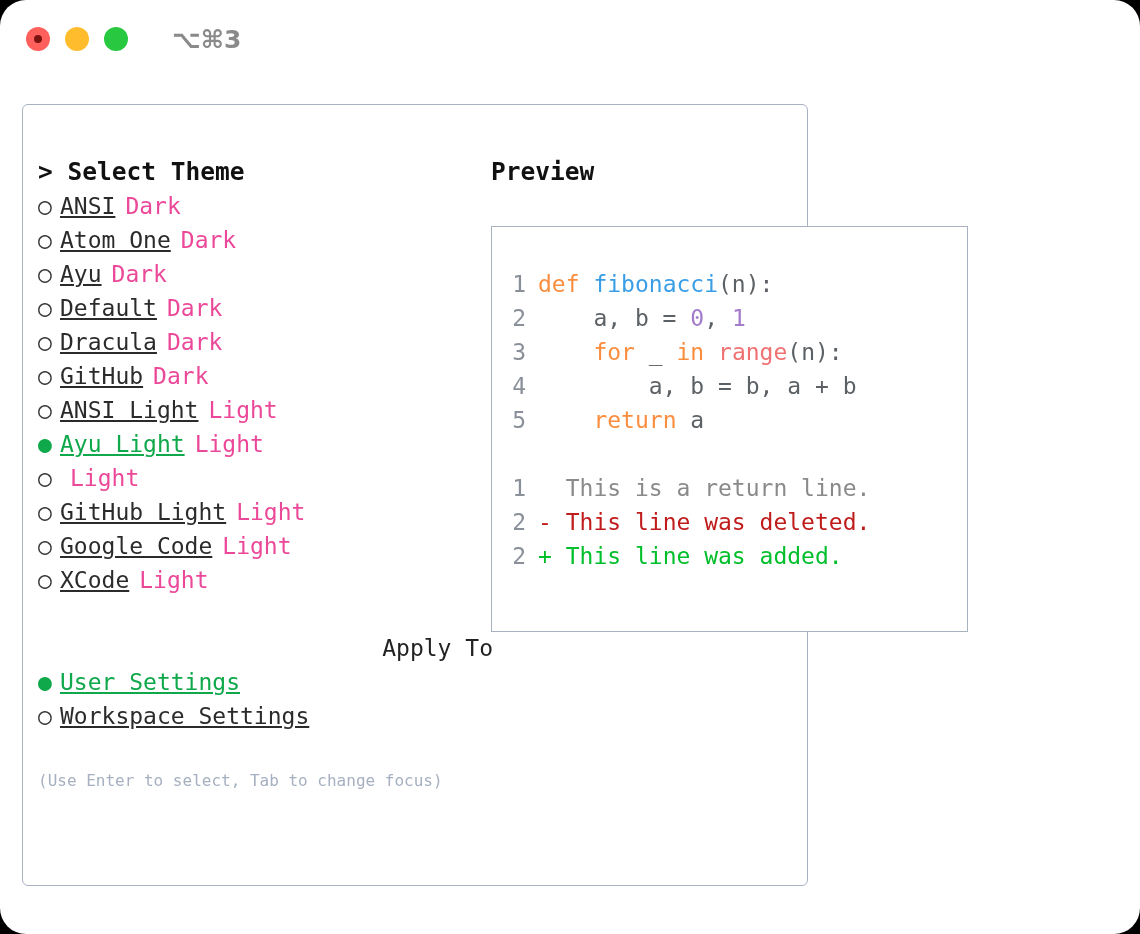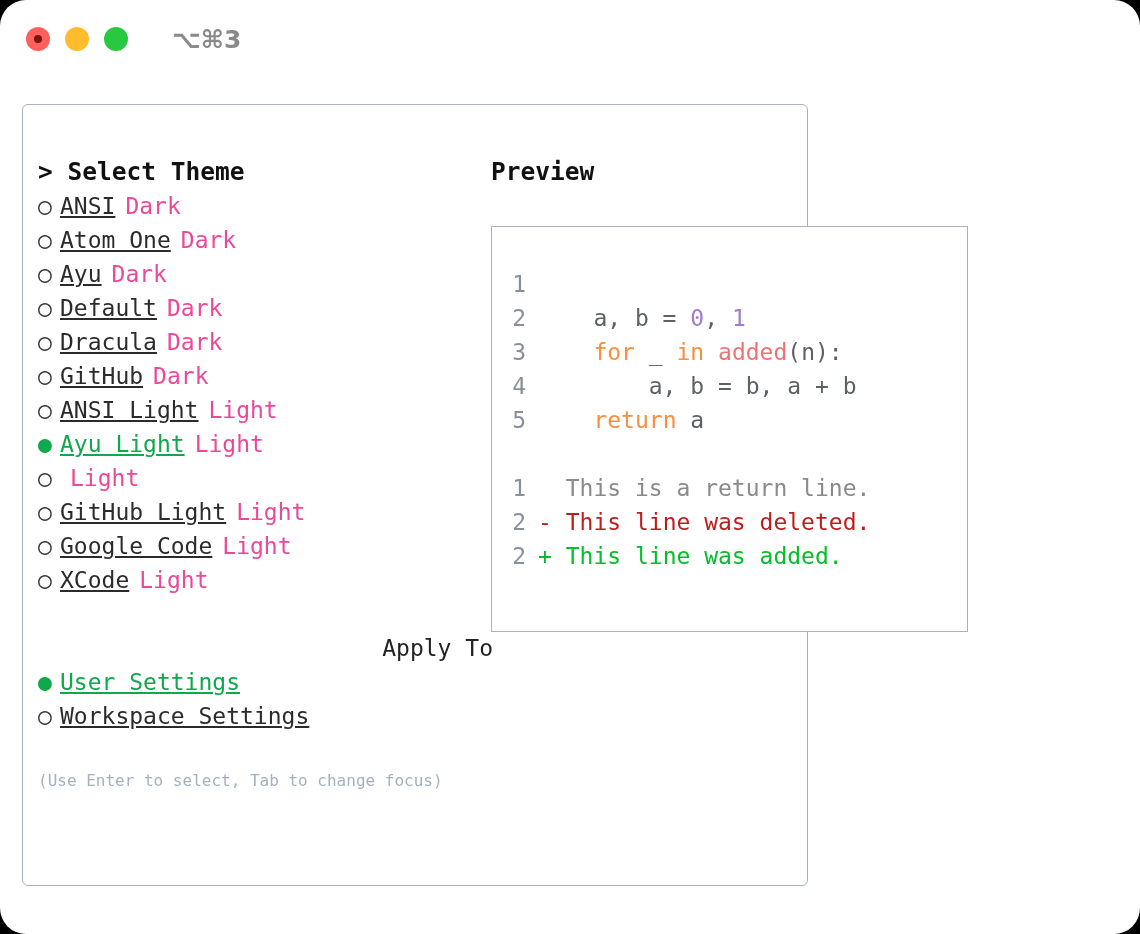--- a/index.html
+++ b/index.html
@@ -222,23 +222,23 @@
           </div>
 
         <div class="hint">(Use Enter to select, Tab to change focus)</div>
       </div>
 
       <div class="col-right">
         <div class="preview-title">Preview</div>
 
         <div class="preview-box">
           <div id="code-sample">
-              <div class="code-line"><span class="ln">1</span></div>
+              <div class="code-line"><span class="ln">1</span><span class="code-text"><span class="tok-kw">def </span><span class="tok-fn">fibonacci</span><span class="tok-plain">(n):</span></span></div>
               <div class="code-line"><span class="ln">2</span><span class="code-text"><span class="tok-plain">    a, b = </span><span class="tok-num">0</span><span class="tok-plain">, </span><span class="tok-num">1</span></span></div>
-              <div class="code-line"><span class="ln">3</span><span class="code-text"><span class="tok-plain">    </span><span class="tok-kw">for</span><span class="tok-plain"> _ </span><span class="tok-kw">in</span><span class="tok-plain"> </span><span class="tok-bi">added</span><span class="tok-plain">(n):</span></span></div>
+              <div class="code-line"><span class="ln">3</span><span class="code-text"><span class="tok-plain">    </span><span class="tok-kw">for</span><span class="tok-plain"> _ </span><span class="tok-kw">in</span><span class="tok-plain"> </span><span class="tok-bi">range</span><span class="tok-plain">(n):</span></span></div>
               <div class="code-line"><span class="ln">4</span><span class="code-text"><span class="tok-plain">        a, b = b, a + b</span></span></div>
               <div class="code-line"><span class="ln">5</span><span class="code-text"><span class="tok-plain">    </span><span class="tok-kw">return</span><span class="tok-plain"> a</span></span></div>
             </div>
           <div class="blank-line"></div>
           <div id="diff-sample">
               <div class="code-line"><span class="ln">1</span><span class="diff-ctx"> </span><span class="diff-ctx"> This is a return line.</span></div>
               <div class="code-line"><span class="ln">2</span><span class="diff-del">-</span><span class="diff-del"> This line was deleted.</span></div>
               <div class="code-line"><span class="ln">2</span><span class="diff-add">+</span><span class="diff-add"> This line was added.</span></div>
             </div>
         </div>

